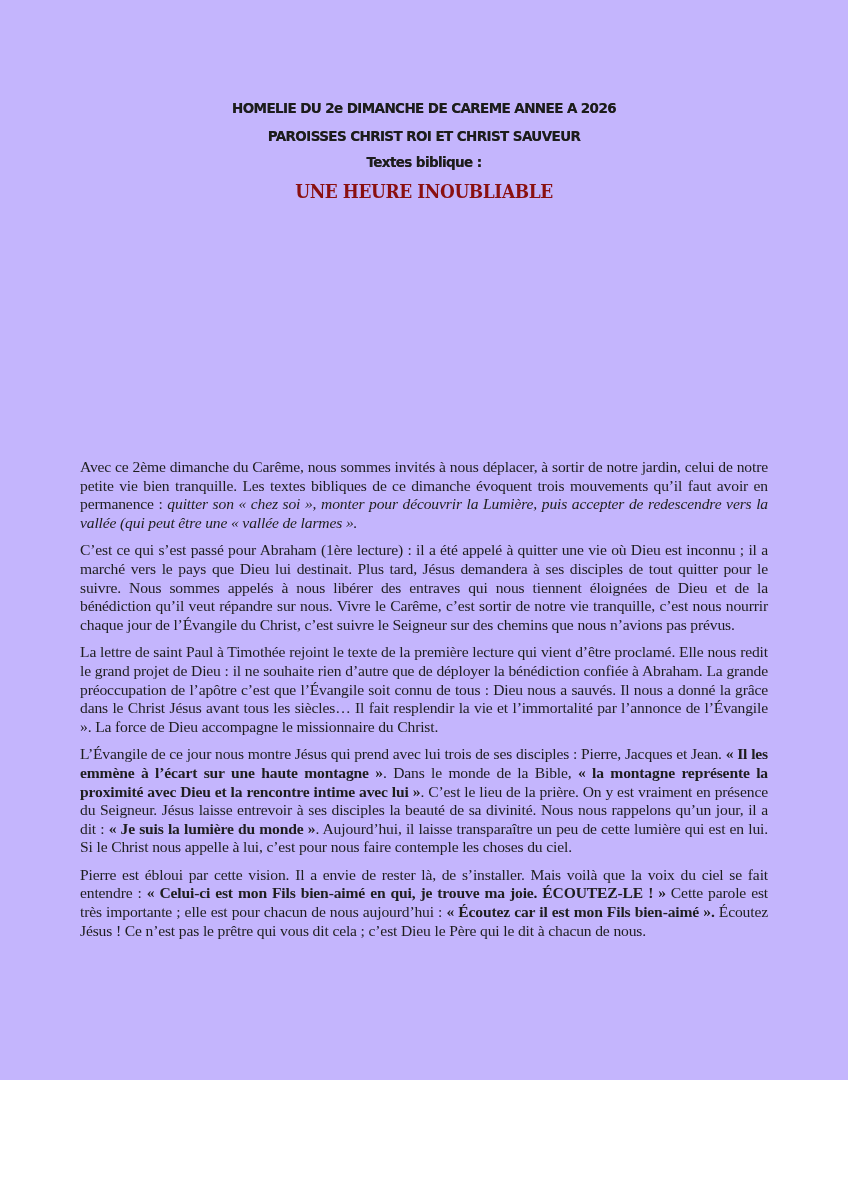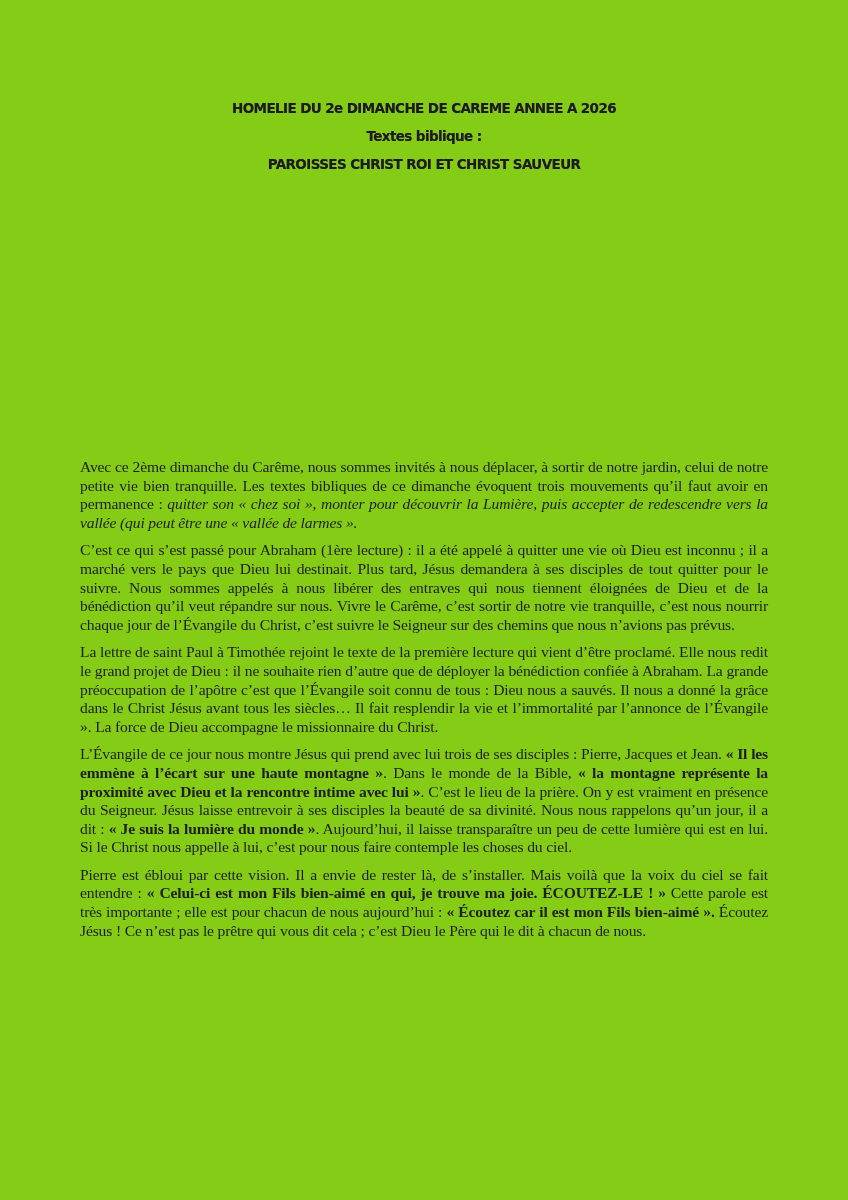--- a/index.html
+++ b/index.html
@@ -12,22 +12,22 @@
       height: 1200px;
       position: relative;
       overflow: hidden;
       font-family: "Liberation Sans", sans-serif;
       color: #1e1e1e;
     }
     .page {
       position: absolute;
       left: 0; top: 0;
       width: 848px;
-      height: 1200px;
-      background: #84cc16;
+      height: 1080px;
+      background: #c4b5fd;
     }
     .header {
       position: absolute;
       left: 0;
       top: 100px;
       width: 848px;
       text-align: center;
     }
     .header-line {
       font-family: "DejaVu Sans", sans-serif;
@@ -69,22 +69,23 @@
     }
     .para em { font-style: italic; }
     .para strong { font-weight: bold; }
   </style>
 </head>
 <body>
 
 <div class="page">
   <div class="header">
     <p class="header-line h1">HOMELIE DU 2e DIMANCHE DE CAREME ANNEE A 2026</p>
+    <p class="header-line h2">PAROISSES CHRIST ROI ET CHRIST SAUVEUR</p>
     <p class="header-line h3">Textes biblique :</p>
-    <p class="header-line h2">PAROISSES CHRIST ROI ET CHRIST SAUVEUR</p>
+    <p class="doc-title" style="color: rgb(138, 16, 16);">UNE HEURE INOUBLIABLE</p>
   </div>
 
   <div class="body-text">
     <p class="para"><span>Avec ce 2ème dimanche du Carême, nous sommes invités à nous déplacer, à sortir de notre jardin, celui de notre petite vie bien tranquille. Les textes bibliques de ce dimanche évoquent trois mouvements qu’il faut avoir en permanence : </span><em>quitter son « chez soi », monter pour découvrir la Lumière, puis accepter de redescendre vers la vallée (qui peut être une « vallée de larmes ».</em></p>
     <p class="para"><span>C’est ce qui s’est passé pour Abraham (1ère lecture) : il a été appelé à quitter une vie où Dieu est inconnu ; il a marché vers le pays que Dieu lui destinait. Plus tard, Jésus demandera à ses disciples de tout quitter pour le suivre. Nous sommes appelés à nous libérer des entraves qui nous tiennent éloignées de Dieu et de la bénédiction qu’il veut répandre sur nous. Vivre le Carême, c’est sortir de notre vie tranquille, c’est nous nourrir chaque jour de l’Évangile du Christ, c’est suivre le Seigneur sur des chemins que nous n’avions pas prévus.</span></p>
     <p class="para"><span>La lettre de saint Paul à Timothée rejoint le texte de la première lecture qui vient d’être proclamé. Elle nous redit le grand projet de Dieu : il ne souhaite rien d’autre que de déployer la bénédiction confiée à Abraham. La grande préoccupation de l’apôtre c’est que l’Évangile soit connu de tous : Dieu nous a sauvés. Il nous a donné la grâce dans le Christ Jésus avant tous les siècles… Il fait resplendir la vie et l’immortalité par l’annonce de l’Évangile ». La force de Dieu accompagne le missionnaire du Christ.</span></p>
     <p class="para"><span>L’Évangile de ce jour nous montre Jésus qui prend avec lui trois de ses disciples : Pierre, Jacques et Jean. </span><strong>« Il les emmène à l’écart sur une haute montagne »</strong><span>. Dans le monde de la Bible, </span><strong>« la montagne représente la proximité avec Dieu et la rencontre intime avec lui »</strong><span>. C’est le lieu de la prière. On y est vraiment en présence du Seigneur. Jésus laisse entrevoir à ses disciples la beauté de sa divinité. Nous nous rappelons qu’un jour, il a dit : </span><strong>« Je suis la lumière du monde »</strong><span>. Aujourd’hui, il laisse transparaître un peu de cette lumière qui est en lui. Si le Christ nous appelle à lui, c’est pour nous faire contemple les choses du ciel.</span></p>
     <p class="para"><span>Pierre est ébloui par cette vision. Il a envie de rester là, de s’installer. Mais voilà que la voix du ciel se fait entendre : </span><strong>« Celui-ci est mon Fils bien-aimé en qui, je trouve ma joie. ÉCOUTEZ-LE ! »</strong><span> Cette parole est très importante ; elle est pour chacun de nous aujourd’hui : </span><strong>« Écoutez car il est mon Fils bien-aimé ».</strong><span> Écoutez Jésus ! Ce n’est pas le prêtre qui vous dit cela ; c’est Dieu le Père qui le dit à chacun de nous.</span></p>
   </div>
 </div>

